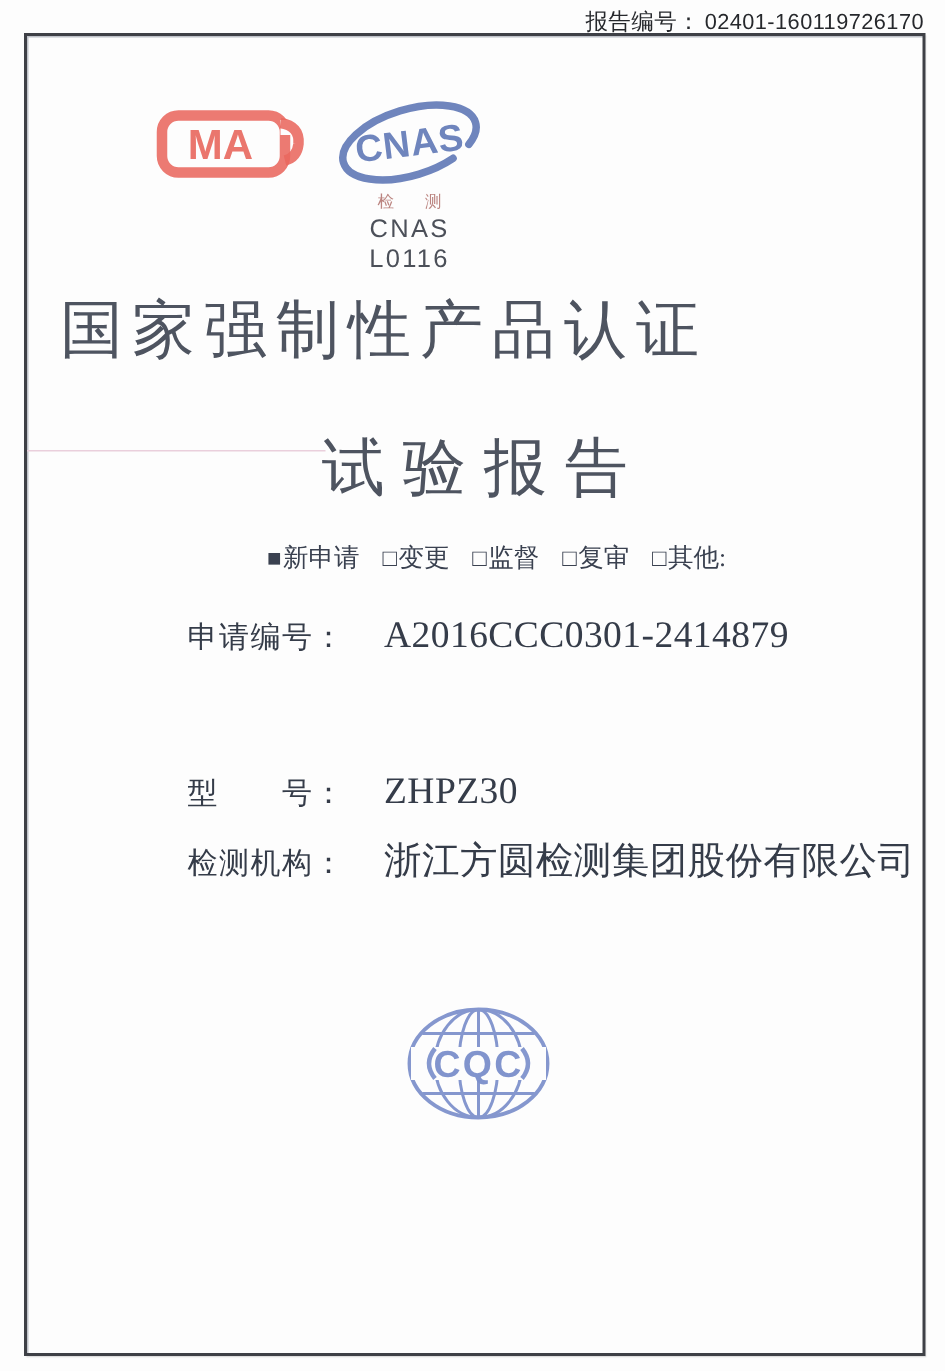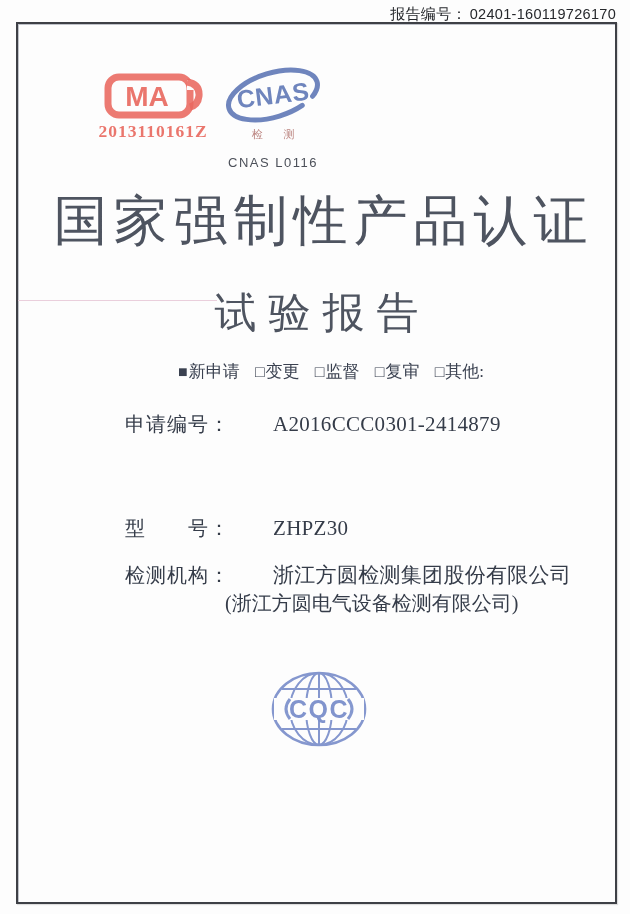--- a/index.html
+++ b/index.html
@@ -33,27 +33,27 @@
     letter-spacing:1px;opacity:.9;
   }
   
   .cnas{position:absolute;left:202px;top:42px;width:106px;text-align:center;}
   .cnas svg{display:block;margin:0 auto;}
   .cnas-caption{
     margin-top:3px;font-size:11px;color:var(--cnas-caption);
     letter-spacing:9px;text-indent:9px;opacity:.85;
   }
   .cnas-code{
-    margin-top:13px;font-size:13px;color:var(--cnas-code);
+    margin-top:1px;font-size:17px;color:var(--cnas-code);
     font-family:"Liberation Sans","DejaVu Sans",sans-serif;letter-spacing:1.5px;
   }
   
   .title-1{
-    position:absolute;left:4px;top:172px;width:100%;text-align:center;
-    font-size:54px;line-height:50px;color:var(--title-ink);
+    position:absolute;left:16px;top:172px;width:100%;text-align:left;
+    font-size:42px;line-height:50px;color:var(--title-ink);
     letter-spacing:6px;text-indent:6px;font-weight:500;
   }
   .title-2{
     position:absolute;left:0;top:264px;width:100%;text-align:center;
     font-size:42px;line-height:50px;color:var(--title-ink);
     letter-spacing:12px;text-indent:12px;font-weight:500;
   }
   .scan-line{position:absolute;left:0;top:276px;width:199px;height:1px;background:var(--scan-line);}
   
   .checkbox-row{
@@ -62,21 +62,21 @@
   }
   .cb{margin-right:11px;}
   .cb:last-child{margin-right:0;}
   .cb .sym{margin-right:1px;font-size:16px;}
   
   .field{
     position:absolute;left:107px;font-size:20px;line-height:28px;color:#353c49;
     white-space:nowrap;
   }
   .field .flabel{letter-spacing:1px;margin-right:26px;}
-  .field .fvalue{font-size:21px;letter-spacing:.3px;margin-left:17px;}
+  .field .fvalue{font-size:25px;letter-spacing:.3px;}
   .field-1{top:386px;} .field-2{top:440px;} .field-3{top:490px;text-align:right;} .field-4{top:537px;}
   .fvalue2{display:block;margin-left:100px;font-size:20px;}
   
   .cqc{position:absolute;left:251px;top:645px;}
   svg text{font-family:"Liberation Sans","DejaVu Sans",sans-serif;}
 </style>
 </head>
 <body>
 
 <div class="page">
@@ -87,21 +87,20 @@
 
   <div class="border-box">
 
     <div class="cma">
       <svg width="100" height="48" viewBox="0 0 100 48">
         <rect x="5" y="5" width="82" height="38" rx="11" fill="none" stroke="#e9685e" stroke-width="7" opacity="0.88"></rect>
         <rect x="84" y="8" width="8" height="10" fill="#fdfdfd"></rect>
         <path d="M 84 10 Q 97 12 96 24 Q 95 33 87 35" fill="none" stroke="#e9685e" stroke-width="7" opacity="0.88"></path>
         <text x="44" y="34" text-anchor="middle" font-size="28" font-weight="bold" fill="#e9685e" opacity="0.9">MA</text>
       </svg>
-      <div class="cma-number">2013110161Z</div>
     </div>
 
     <div class="cnas">
       <svg width="104" height="58" viewBox="0 0 104 58">
         <g transform="rotate(-17 52 29)">
           <ellipse cx="52" cy="29" rx="46" ry="22" fill="none" stroke="#6f85bd" stroke-width="5" stroke-linecap="round" stroke-dasharray="200 14" stroke-dashoffset="-30"></ellipse>
         </g>
         <g transform="rotate(-7 52 29)">
           <text x="52" y="38" text-anchor="middle" font-size="25" font-weight="bold" fill="#6f85bd" letter-spacing="0.5">CNAS</text>
         </g>
@@ -123,21 +122,20 @@
     </div>
 
     <div class="field field-1">
       <span class="flabel">申请编号：</span><span class="fvalue">A2016CCC0301-2414879</span>
     </div>
     <div class="field field-3">
       <span class="flabel">型　　号：</span><span class="fvalue">ZHPZ30</span>
     </div>
     <div class="field field-4">
       <span class="flabel">检测机构：</span><span class="fvalue">浙江方圆检测集团股份有限公司</span>
-      <span class="fvalue2">(浙江方圆电气设备检测有限公司)</span>
     </div>
 
     <div class="cqc">
       <svg width="100" height="80" viewBox="0 0 100 80">
         <g stroke="#7b8fcb" fill="none" stroke-width="2.6" opacity="0.92">
           <ellipse cx="50" cy="40" rx="46" ry="36"></ellipse>
           <ellipse cx="50" cy="40" rx="29" ry="36" stroke-width="2"></ellipse>
           <ellipse cx="50" cy="40" rx="13" ry="36" stroke-width="2"></ellipse>
           <line x1="50" y1="4" x2="50" y2="76" stroke-width="2"></line>
           <line x1="12.5" y1="20" x2="87.5" y2="20" stroke-width="2"></line>

